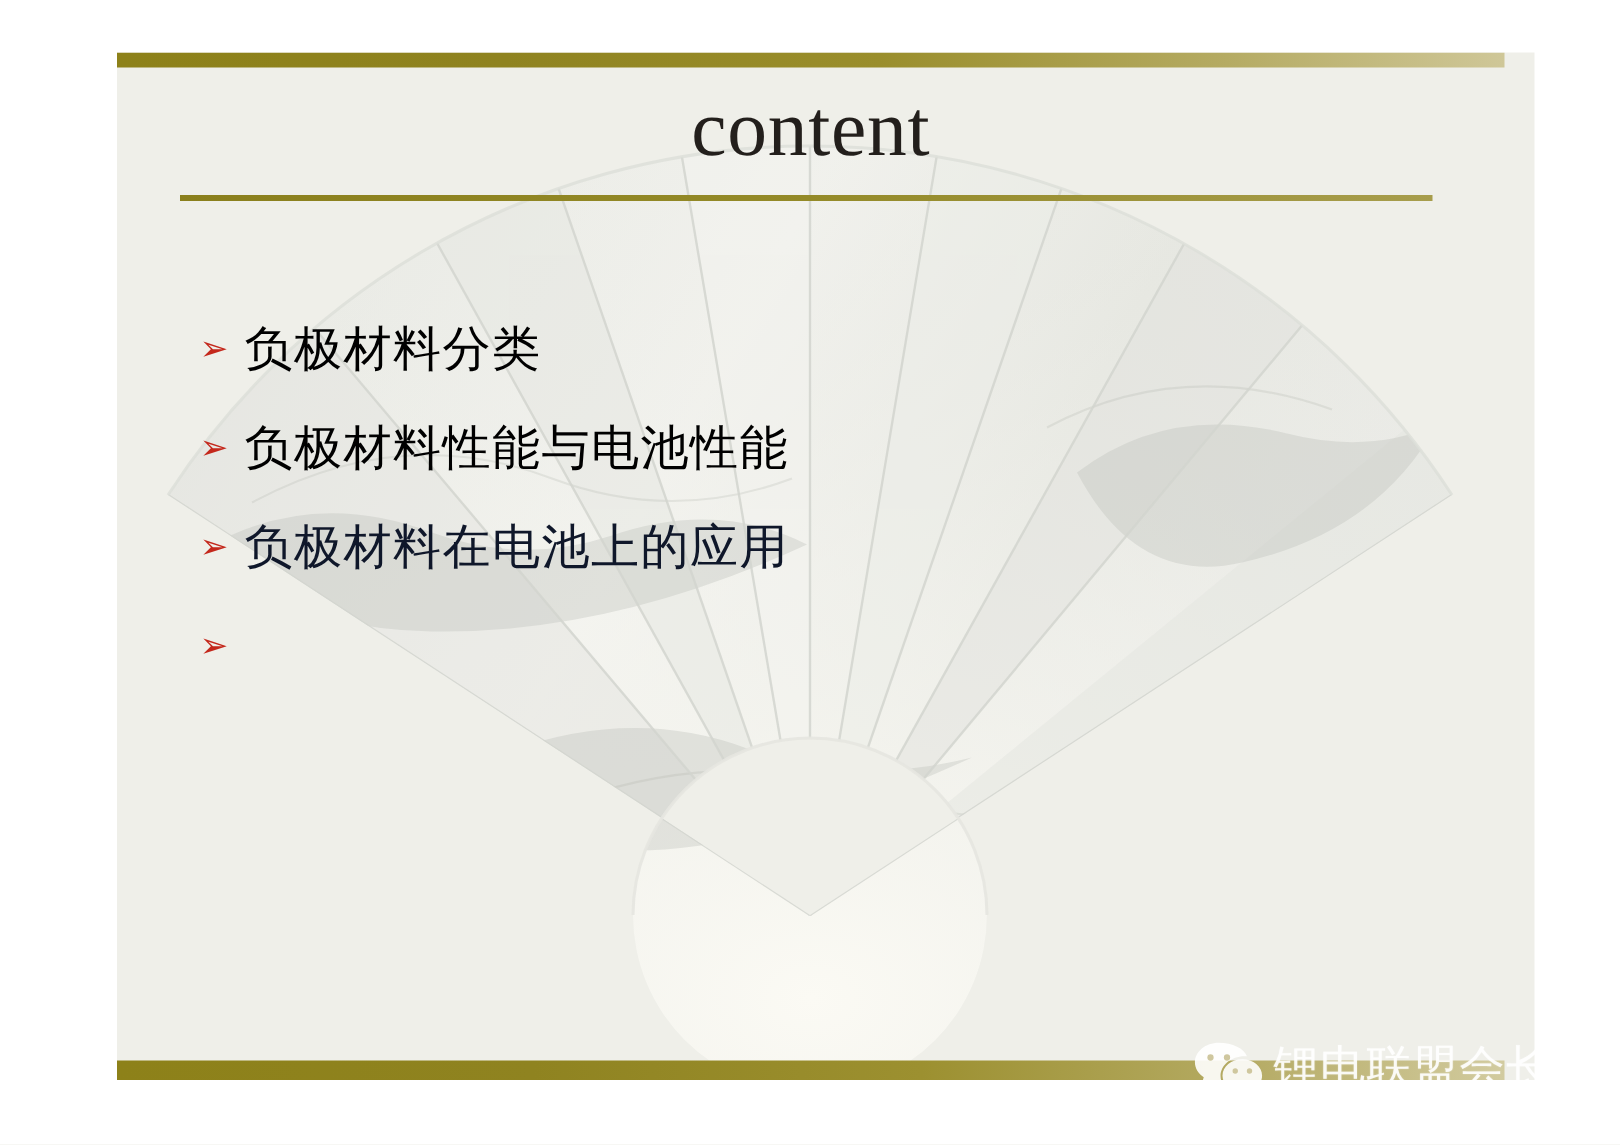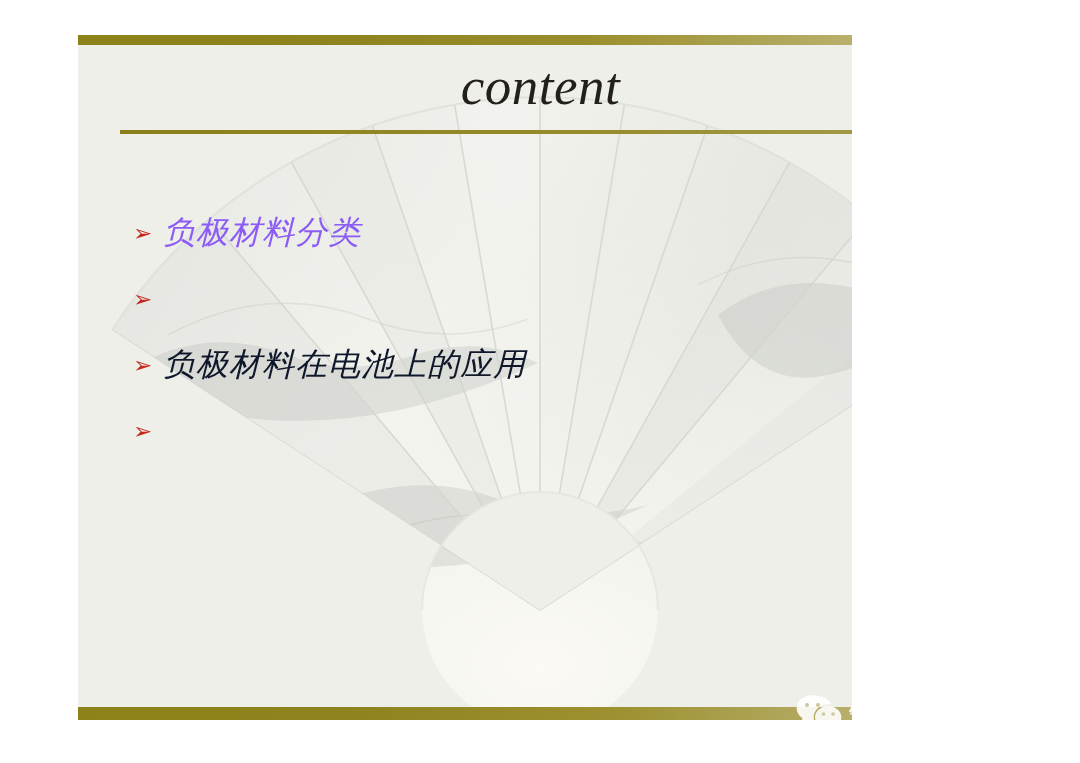--- a/index.html
+++ b/index.html
@@ -6,24 +6,23 @@
   body{
     width:1080px;height:763px;
     background:#ffffff;
     font-family:"Liberation Serif", "DejaVu Serif", serif;
     overflow:hidden;
     position:relative;
   }
   #slide{
     position:absolute;
     left:78px; top:35px;
-    width:774px; height:685px;
+    width:945px; height:685px;
     background:#efefe9;
     overflow:hidden;
-    font-style:italic;
   }
 
   
   #fan-wrap{
     position:absolute; left:0; top:0; width:925px; height:685px;
     overflow:hidden; pointer-events:none;
   }
   #fan-wrap svg{display:block;}
 
   
@@ -65,21 +64,21 @@
     flex:0 0 30px;
     font-size:23px;
     line-height:1;
     color:#c4281c;
     text-align:left;
     font-family:"DejaVu Sans","Liberation Sans",sans-serif;
   }
   .bullet-text{
     font-size:32px;
     line-height:1.1;
-    color:#8b5cf6;
+    color:#000000;
     font-family:"DejaVu Serif","Liberation Serif",serif;
     letter-spacing:1px;
     white-space:nowrap;
   }
   .bullet-row.accent .bullet-text{ color:#0f172a; }
 
   
   #watermark{
     position:absolute;
     left:795px; top:692px;
@@ -194,20 +193,21 @@
 
   <div id="bullets">
 
     <div class="bullet-row">
       <span class="bullet-marker">➢</span>
       <span class="bullet-text">负极材料分类</span>
     </div>
 
     <div class="bullet-row">
       <span class="bullet-marker">➢</span>
+      <span class="bullet-text">负极材料性能与电池性能</span>
     </div>
 
     <div class="bullet-row accent">
       <span class="bullet-marker">➢</span>
       <span class="bullet-text">负极材料在电池上的应用</span>
     </div>
 
     <div class="bullet-row">
       <span class="bullet-marker">➢</span>
     </div>

